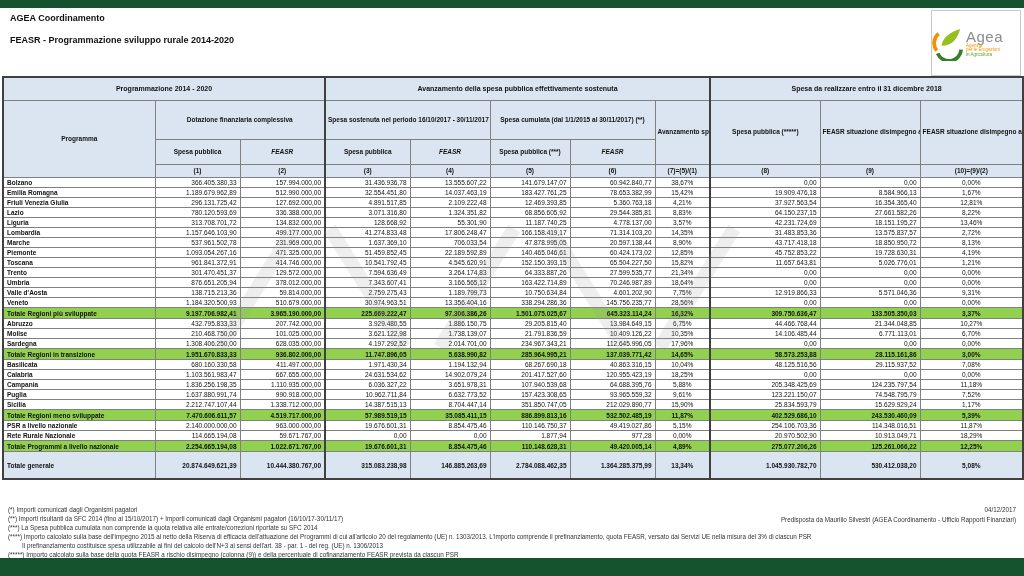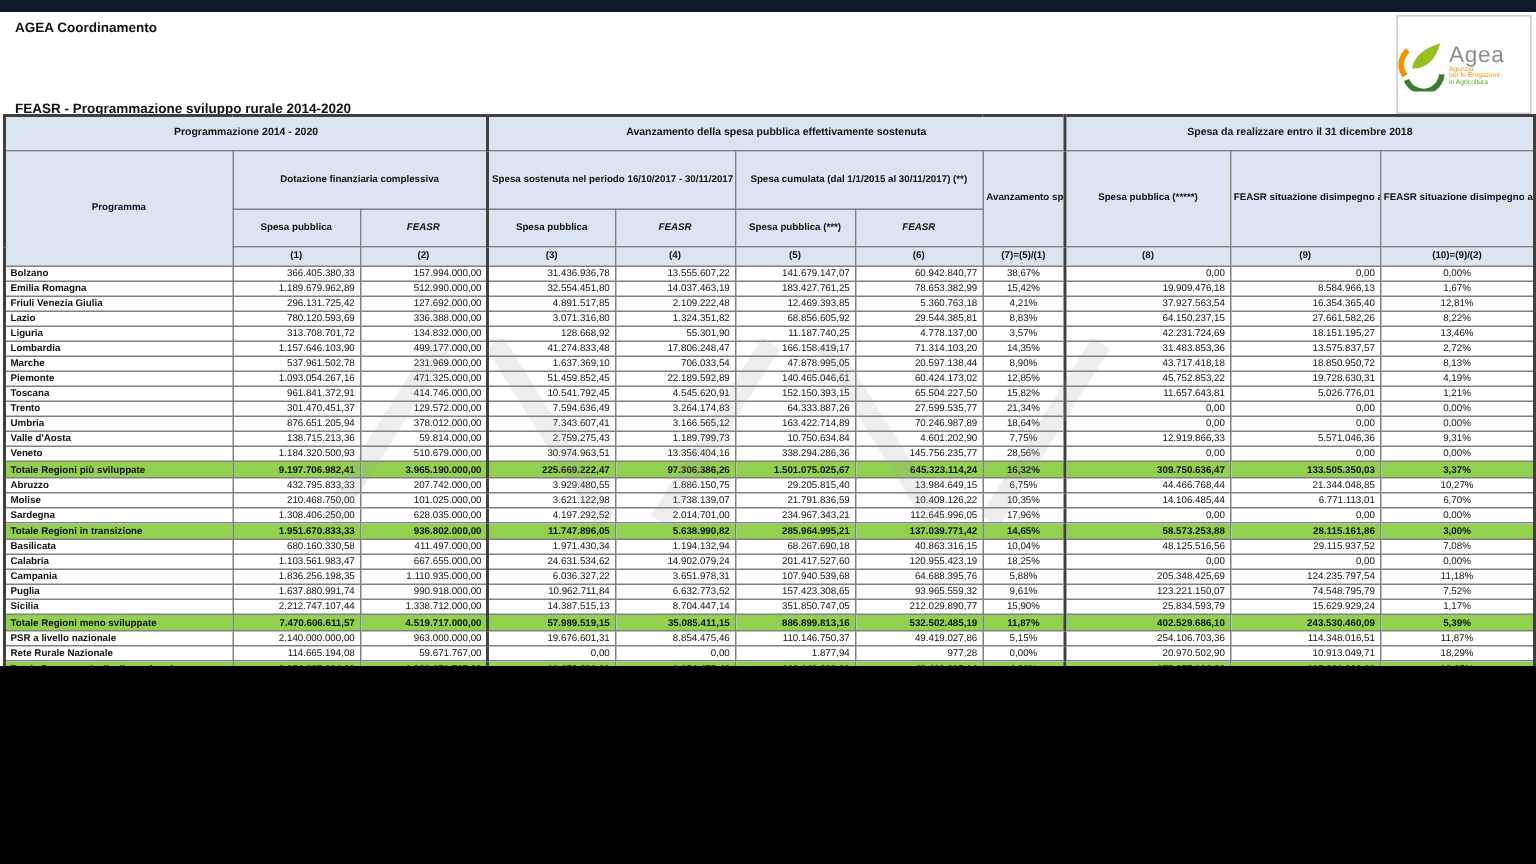--- a/index.html
+++ b/index.html
@@ -1,21 +1,21 @@
 <!DOCTYPE html>
 <html><head>
 <meta charset="utf-8">
 <style>
   html,body{margin:0;padding:0;background:#000;}
-  .stage{position:relative;width:1024px;height:444px;background:#0f172a;overflow:hidden;
+  .stage{position:relative;width:1024px;height:576px;background:#14532d;overflow:hidden;
          font-family:"Liberation Sans", sans-serif;}
   .paper{position:absolute;left:0;top:8px;width:1024px;height:550px;background:#fff;}
 
   .t1{position:absolute;left:10px;top:5px;font-size:9px;font-weight:bold;color:#111;}
-  .t2{position:absolute;left:10px;top:27px;font-size:9px;font-weight:bold;color:#111;margin-top:32px;}
+  .t2{position:absolute;left:10px;top:27px;font-size:9px;font-weight:bold;color:#111;}
   .t3{position:absolute;left:10px;top:50px;font-size:9px;font-weight:bold;color:#111;white-space:nowrap;}
 
   .logo{position:absolute;right:3px;top:2px;width:88px;height:64px;border:1px solid #c9c9c9;
         background:#fff;display:flex;align-items:center;justify-content:flex-start;gap:2px;}
   .logo .txt{display:flex;flex-direction:column;line-height:1;}
   .logo .brand{font-size:15px;color:#8a8c8e;letter-spacing:0.5px;}
   .logo .s1,.logo .s2{font-size:4.5px;color:#f39200;}
   .logo .s3{font-size:4.5px;color:#5a9e2f;}
 
   table.main{position:absolute;left:2px;top:68px;width:1020px;border-collapse:collapse;

